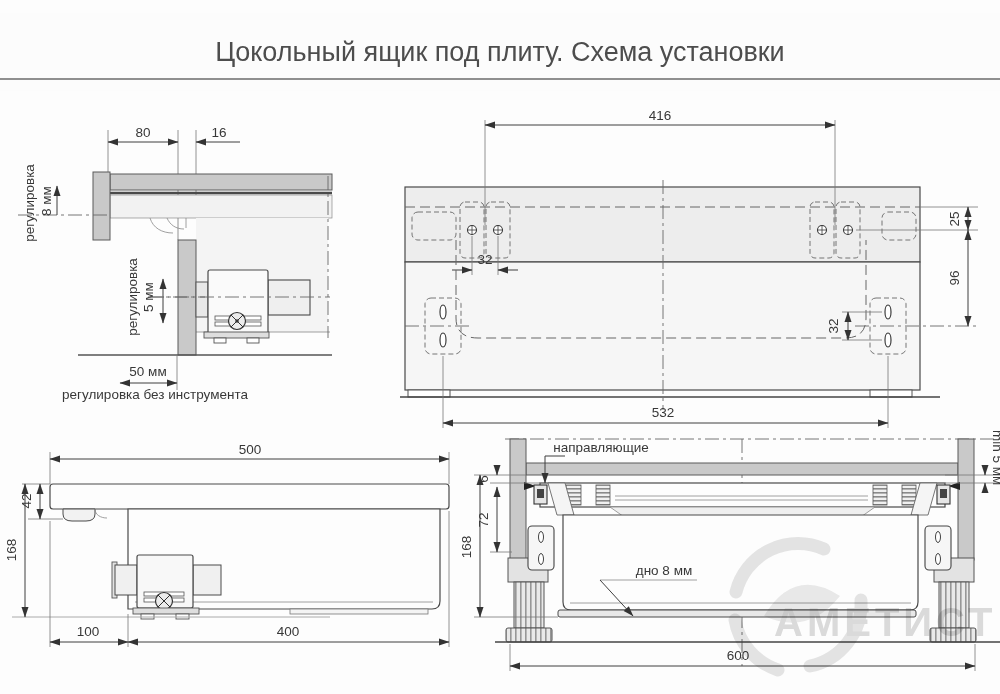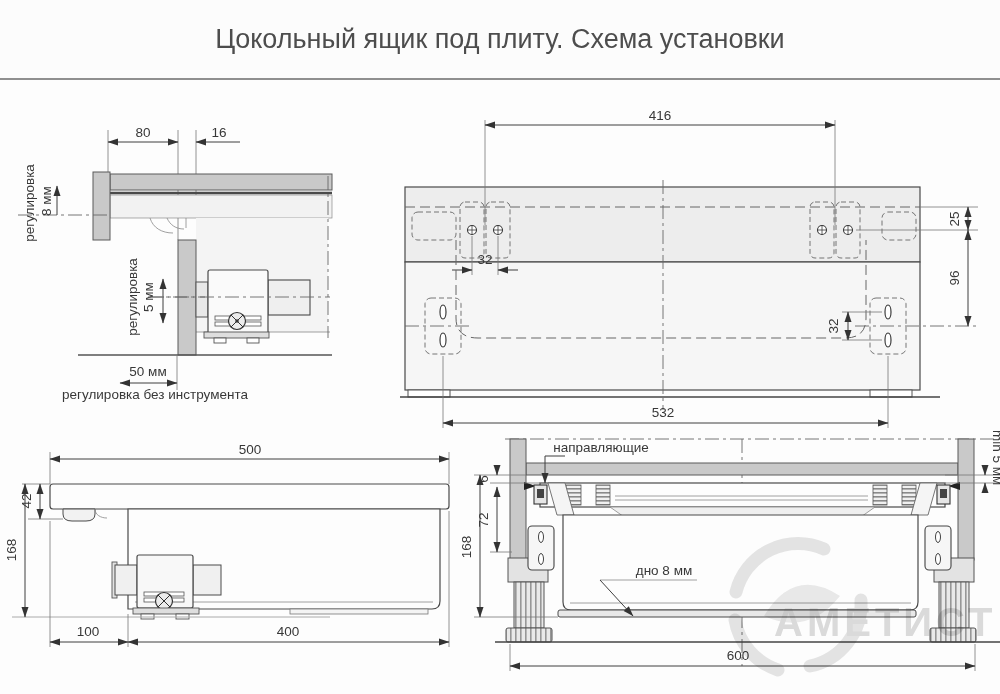--- a/index.html
+++ b/index.html
@@ -1,18 +1,18 @@
 <!DOCTYPE html>
 <html><head>
 <meta charset="utf-8">
 <style>
   html,body{margin:0;padding:0;background:#ffffff;}
   .page{position:relative;width:1000px;height:694px;background:#fdfdfd;overflow:hidden;
         font-family:"Liberation Sans",sans-serif;}
-  .title-bar{position:absolute;top:0;left:0;width:1000px;height:78px;
+  .title-bar{position:absolute;top:13px;left:0;width:1000px;height:78px;
              display:flex;align-items:center;justify-content:center;background:#fcfcfc;}
   .title-bar h1{margin:0;font-size:27px;font-weight:400;color:#4d4d4d;letter-spacing:0px;
                 font-family:"Liberation Sans",sans-serif;}
   .separator{position:absolute;top:78px;left:0;width:1000px;height:0;
              border-top:2px solid #8f8f8f;}
   svg.drawing{position:absolute;top:80px;left:0;}
   svg text{font-family:"Liberation Sans",sans-serif;fill:#383838;}
   .dt{font-size:13.5px;}
   .wm{font-size:40px;font-weight:bold;letter-spacing:4px;fill:#dcdcdc;}
   .part{fill:#fdfdfd;stroke:#4a4a4a;stroke-width:1.2;}

